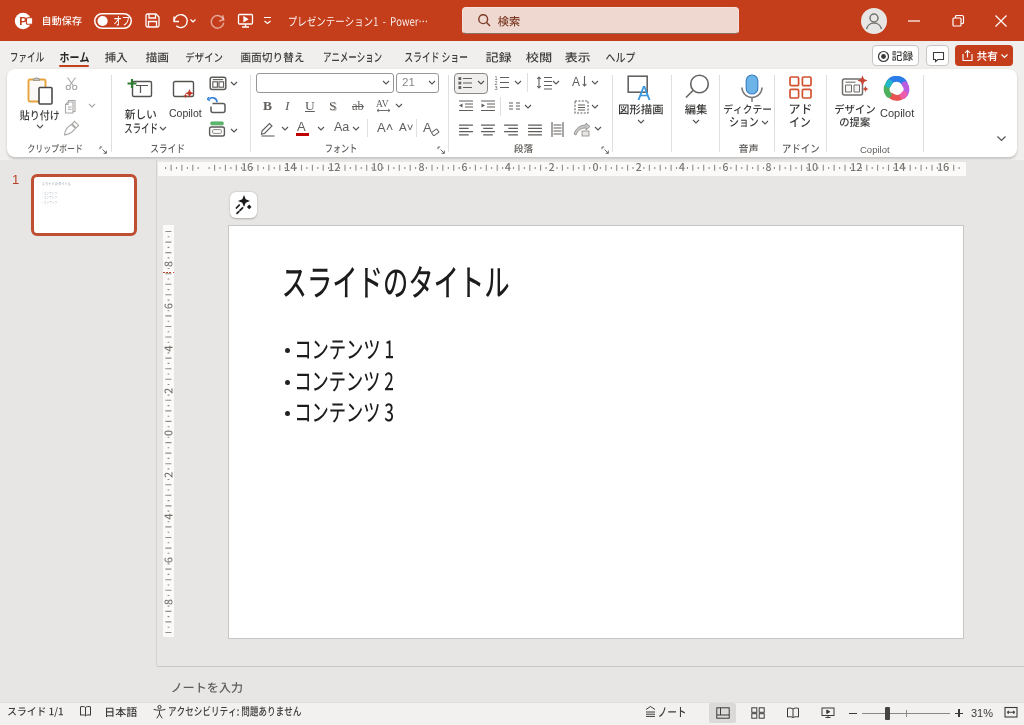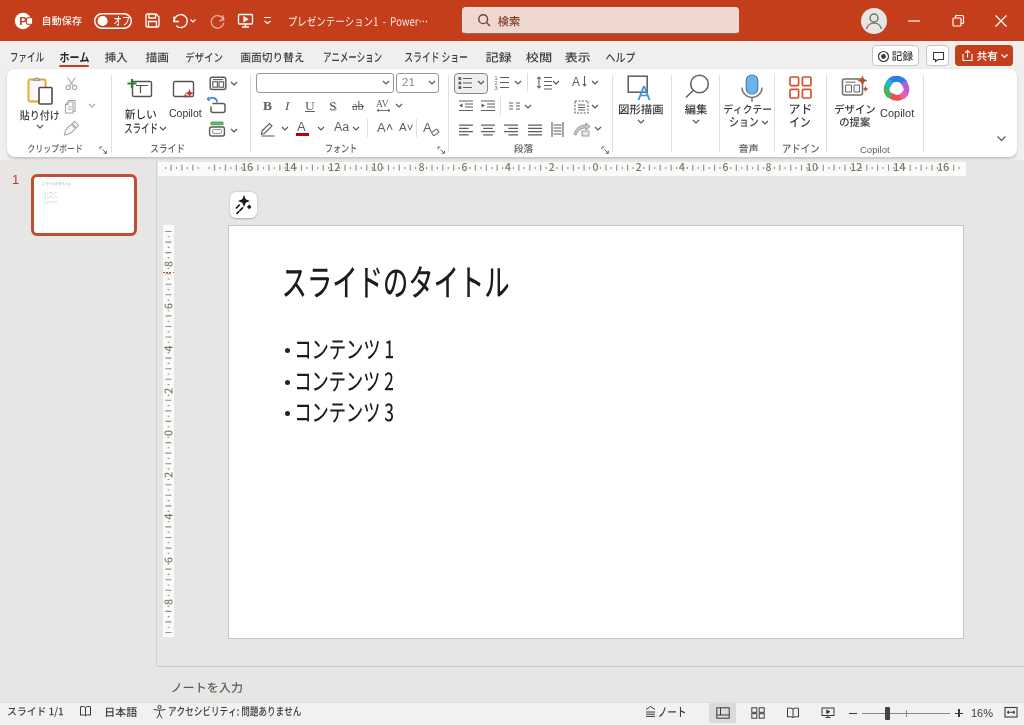--- a/index.html
+++ b/index.html
@@ -629,16 +629,16 @@
 <rect x="1" y="1" width="12" height="7.5"></rect>
     <path d="M5.8 3 l3 1.75 -3 1.75 Z" fill="#3b3a39"></path>
     <path d="M7 8.5 v2 M4.5 10.5 h5"></path>
   </svg>
 <div class="abs" style="left:849px;top:712.5px;width:8px;height:1.4px;background:#3b3a39"></div>
 <div class="abs" style="left:862px;top:712.8px;width:88px;height:1px;background:#8a8886"></div>
 <div class="abs" style="left:906px;top:709.5px;width:1.4px;height:7px;background:#8a8886"></div>
 <div class="abs" style="left:885px;top:706.5px;width:5px;height:13px;background:#444;border-radius:1px"></div>
 <div class="abs" style="left:955px;top:712.5px;width:8px;height:1.4px;background:#3b3a39"></div>
 <div class="abs" style="left:955px;top:709px;width:1.4px;height:8px;background:#3b3a39;margin-left:3.3px"></div>
-<div class="abs" style="left:971px;top:707px;width:30px;height:12px;font:11px 'Liberation Sans';color:#3b3a39">16%</div>
+<div class="abs" style="left:971px;top:707px;width:30px;height:12px;font:11px 'Liberation Sans';color:#3b3a39">31%</div>
 <svg class="abs" style="left:1004px;top:705px" width="14" height="14" viewBox="0 0 14 14" fill="none" stroke="#3b3a39" stroke-width="1.1">
 <rect x="1" y="2.5" width="12" height="9.5"></rect>
 <path d="M3.2 7.3 h7.6 M3.2 7.3 l1.6 -1.4 M3.2 7.3 l1.6 1.4 M10.8 7.3 l-1.6 -1.4 M10.8 7.3 l-1.6 1.4"></path>
   </svg>
 </body></html>

